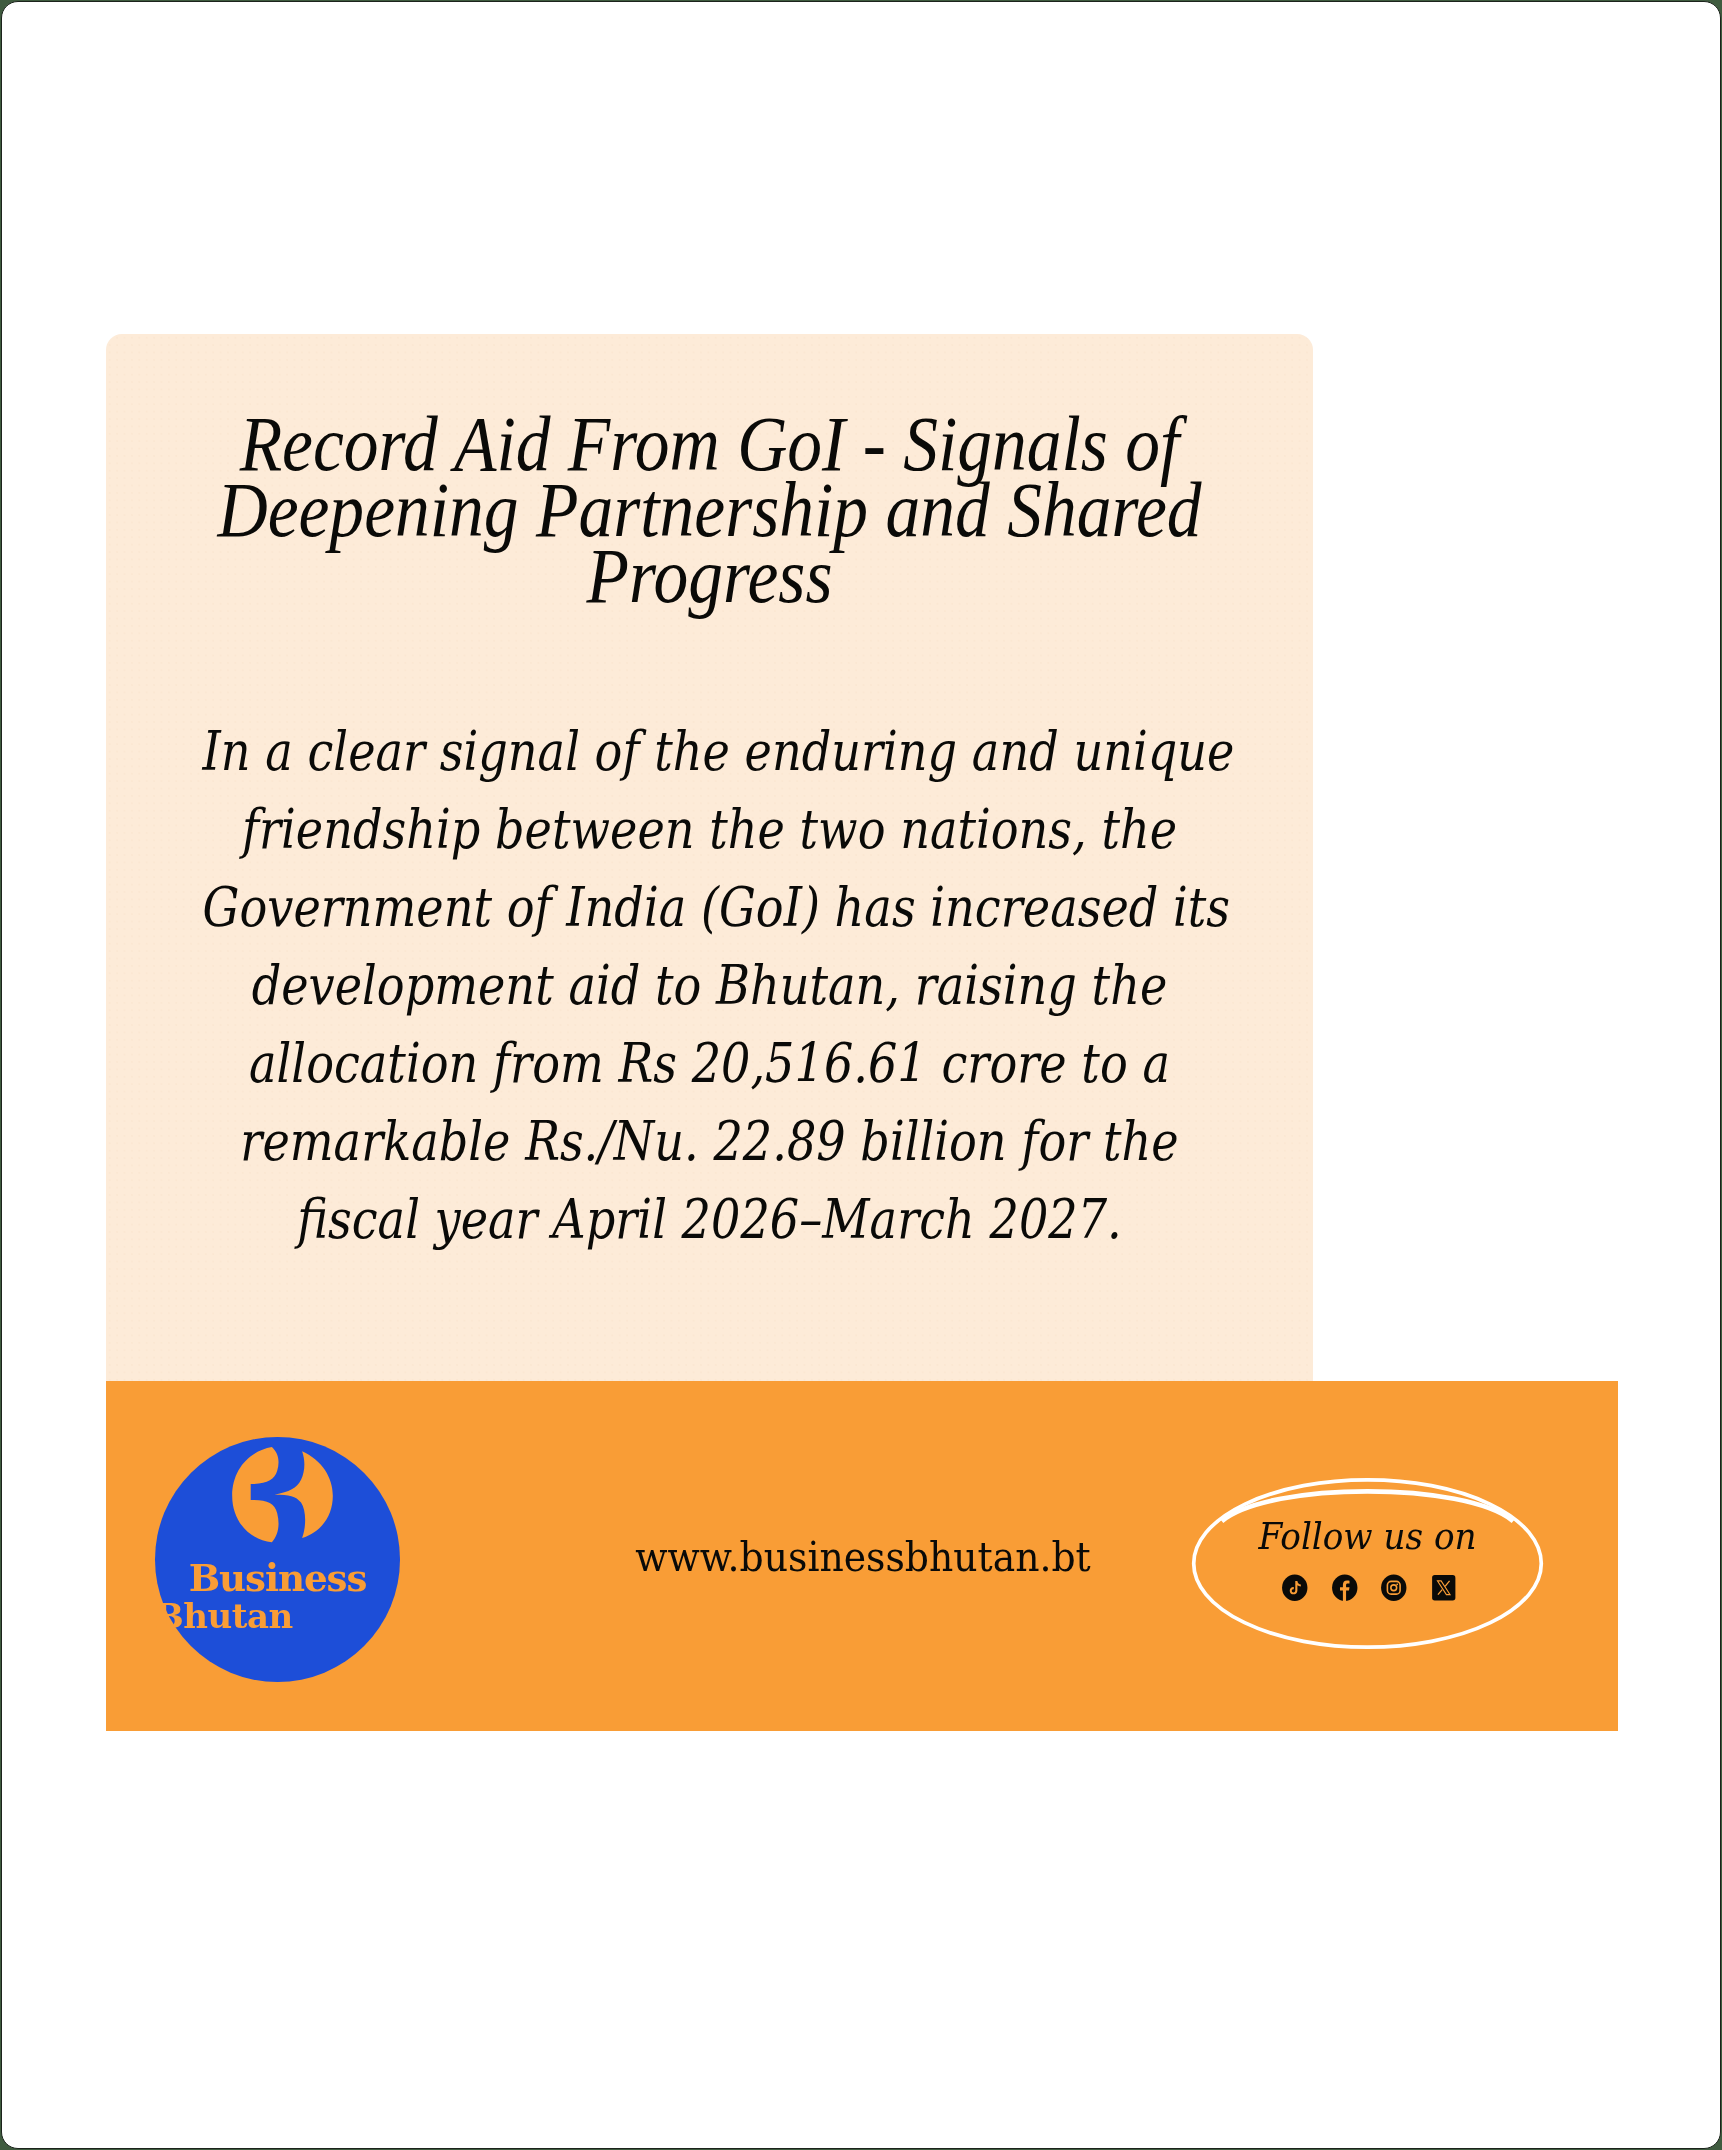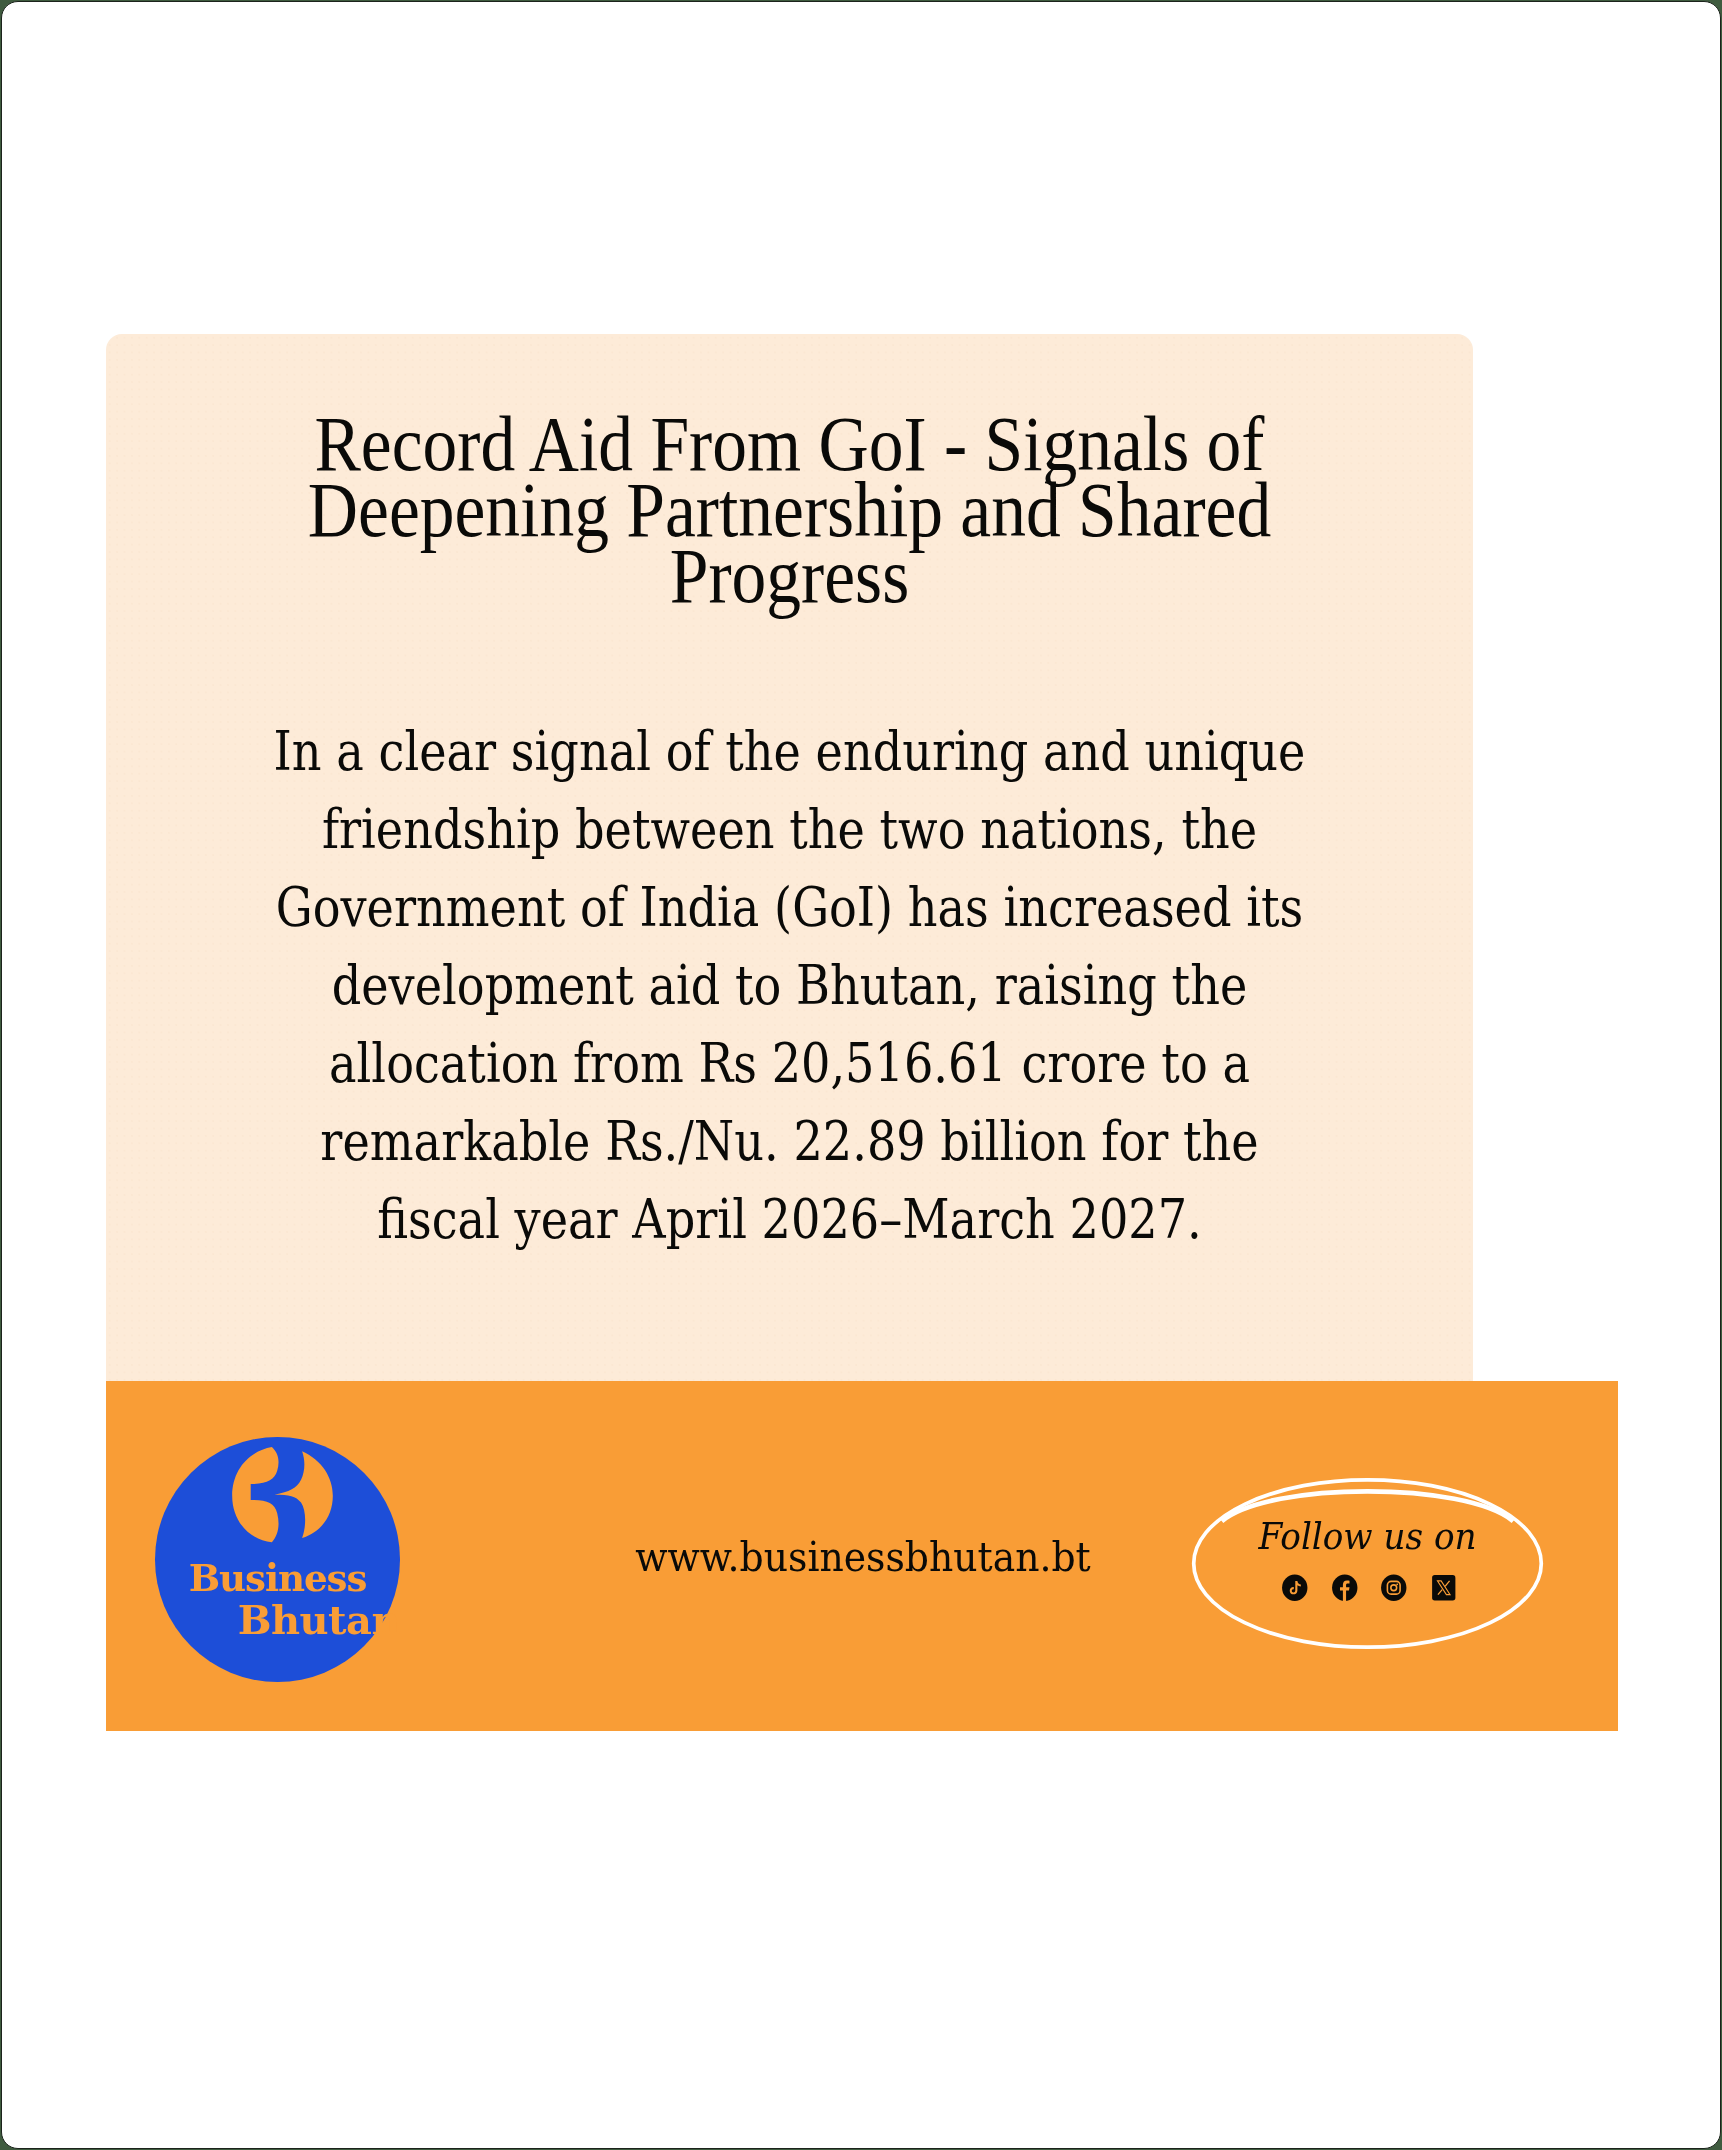--- a/index.html
+++ b/index.html
@@ -21,26 +21,27 @@
       height: 2148px;
       background: #ffffff;
       border: 1.6px solid #1c231c;
       border-radius: 17px;
       box-sizing: border-box;
     }
     .panel {
       position: absolute;
       left: 104px;
       top: 332px;
-      width: 1367px;
+      width: 1207px;
       height: 1397px;
       background-color: #fdebd8;
       background-image: radial-gradient(rgba(230,190,150,0.35) 0.5px, transparent 0.7px);
       background-size: 7.4px 7.4px;
       border-radius: 16px 16px 0 0;
+      font-style: italic;
     }
     .headline {
       position: absolute;
       left: 0;
       right: 0;
       top: 77px;
       margin: 0;
       text-align: center;
       font-family: "Liberation Serif", "DejaVu Serif", serif;
       font-weight: 400;
@@ -101,24 +102,24 @@
       font-size: 38px;
       letter-spacing: -1.1px;
       color: #f99d36;
       transform: scaleX(0.98);
     }
     .logo-word2 {
       position: absolute;
       left: 0;
       right: 0;
       top: 159px;
-      text-align: right;
+      text-align: left;
       font-family: "DejaVu Serif", serif;
       font-weight: 700;
-      font-size: 40px;
+      font-size: 34px;
       letter-spacing: -0.5px;
       color: #f99d36;
     }
     .url {
       position: absolute;
       left: 479px;
       top: 150px;
       width: 556px;
       text-align: center;
       font-family: "DejaVu Serif", "Liberation Serif", serif;

